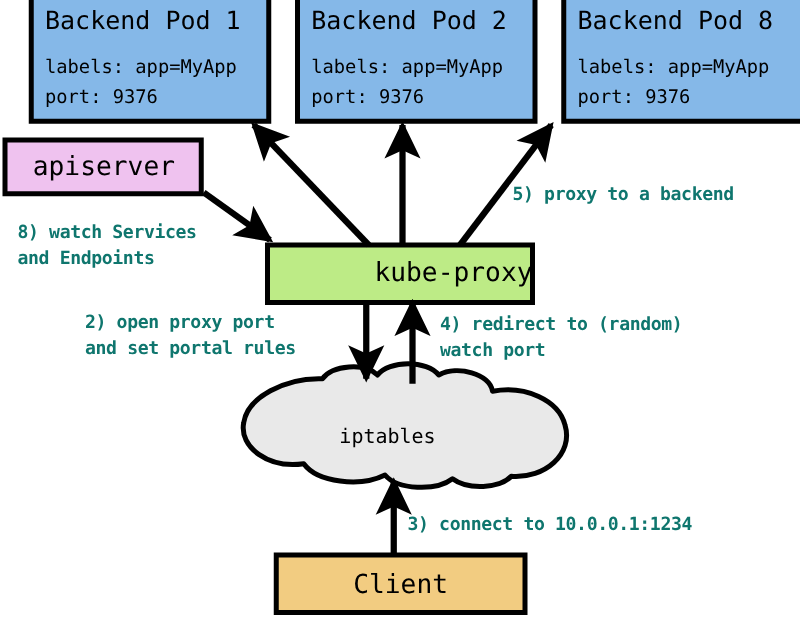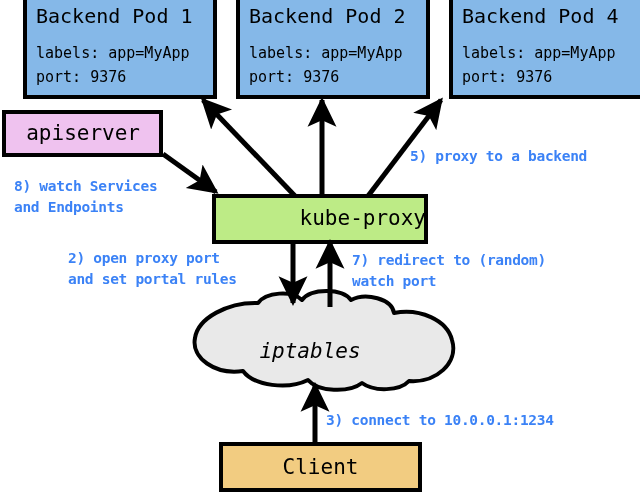--- a/index.html
+++ b/index.html
@@ -11,28 +11,28 @@
   .node-label{
     position:absolute;
     font-family:"DejaVu Sans Mono","Liberation Mono",monospace;
     color:#000;
     white-space:pre;
     pointer-events:none;
   }
   .pod-title{font-size:20px;letter-spacing:0px;}
   .pod-line{font-size:15px;letter-spacing:0px;}
   .big-label{font-size:21px;}
-  .cloud-label{font-size:21px;font-style:italic;}
+  .cloud-label{font-size:16px;}
 
   .anno{
     position:absolute;
     font-family:"DejaVu Sans Mono","Liberation Mono",monospace;
     font-weight:bold;
     font-size:14.5px;
-    color:#3b82f6;
+    color:#0f766e;
     white-space:pre;
     line-height:21px;
     letter-spacing:-0.3px;
   }
 </style>
 </head>
 <body>
 
 <div id="stage">
 
@@ -84,38 +84,38 @@
   </svg>
 
   <div class="node-label pod-title" style="left:36px; top:4px;">Backend Pod 1</div>
   <div class="node-label pod-line" style="left:36px; top:44px;">labels: app=MyApp</div>
   <div class="node-label pod-line" style="left:36px; top:68px;">port: 9376</div>
 
   <div class="node-label pod-title" style="left:249px; top:4px;">Backend Pod 2</div>
   <div class="node-label pod-line" style="left:249px; top:44px;">labels: app=MyApp</div>
   <div class="node-label pod-line" style="left:249px; top:68px;">port: 9376</div>
 
-  <div class="node-label pod-title" style="left:462px; top:4px;">Backend Pod 4</div>
+  <div class="node-label pod-title" style="left:462px; top:4px;">Backend Pod 8</div>
   <div class="node-label pod-line" style="left:462px; top:44px;">labels: app=MyApp</div>
   <div class="node-label pod-line" style="left:462px; top:68px;">port: 9376</div>
 
   <div class="node-label big-label" style="left:25px; top:121px; width:115px; text-align:right;">apiserver</div>
 
   <div class="node-label big-label" style="left:214px; top:206px; width:212px; text-align:right;">kube-proxy</div>
 
   <div class="node-label cloud-label" style="left:240px; top:339px; width:140px; text-align:center;">iptables</div>
 
   <div class="node-label big-label" style="left:221px; top:455px; width:199px; text-align:center;">Client</div>
 
   <div class="anno" style="left:14px; top:176px;">8) watch Services</div>
   <div class="anno" style="left:14px; top:197px;">and Endpoints</div>
 
   <div class="anno" style="left:68px; top:248px;">2) open proxy port</div>
   <div class="anno" style="left:68px; top:269px;">and set portal rules</div>
 
   <div class="anno" style="left:326px; top:410px;">3) connect to 10.0.0.1:1234</div>
 
-  <div class="anno" style="left:352px; top:250px;">7) redirect to (random)</div>
+  <div class="anno" style="left:352px; top:250px;">4) redirect to (random)</div>
   <div class="anno" style="left:352px; top:271px;">watch port</div>
 
   <div class="anno" style="left:410px; top:146px;">5) proxy to a backend</div>
 
 </div>
 
 </body></html>

